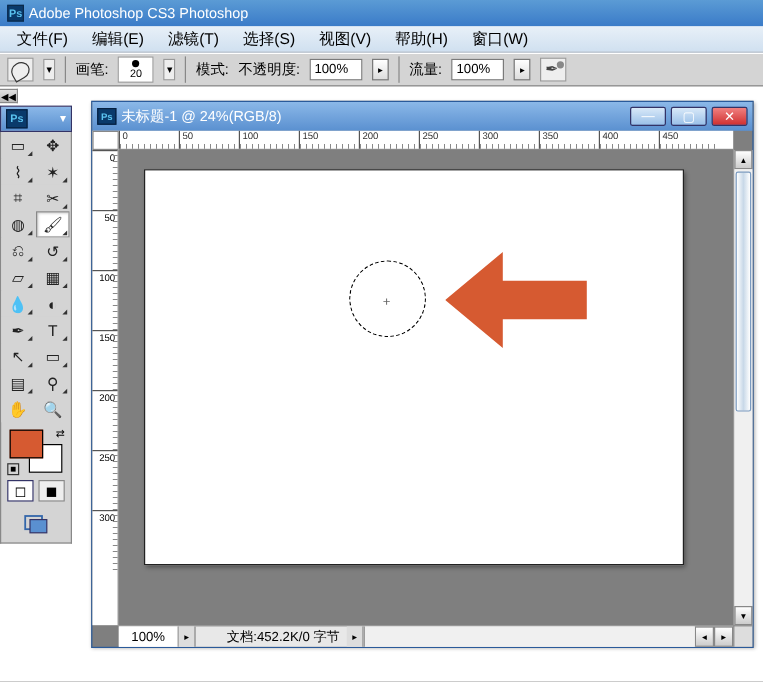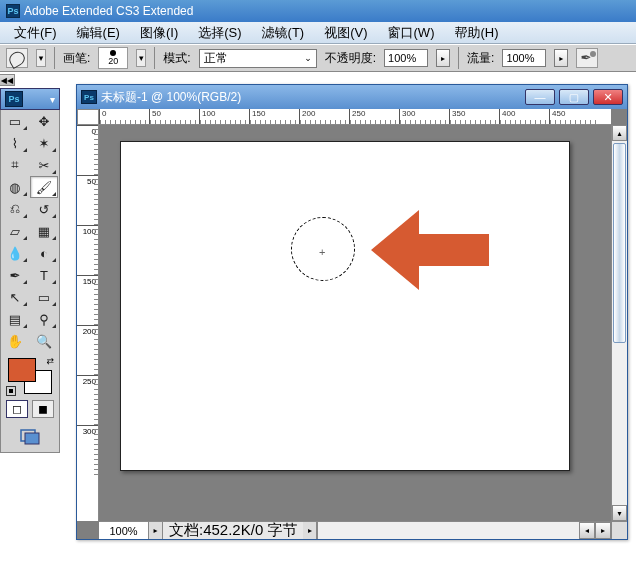--- a/index.html
+++ b/index.html
@@ -75,70 +75,65 @@
 .canvas{position:absolute;left:21px;top:16px;width:450px;height:330px;background:#fff;border:1px solid #222;box-shadow:2px 2px 4px rgba(0,0,0,.4);}
 .selection{position:absolute;left:170px;top:75px;width:64px;height:64px;border:1px dashed #000;border-radius:50%;}
 .crosshair{position:absolute;left:198px;top:104px;font-size:11px;color:#666;}
 .arrow{position:absolute;left:250px;top:64px;width:120px;height:88px;}
 .arrow svg{width:100%;height:100%;}
 
 
 .hscroll{position:absolute;left:22px;right:16px;bottom:0;height:18px;background:#e8e8e8;border-top:1px solid #888;display:flex;align-items:center;}
 .hscroll .zoom{width:50px;border-right:1px solid #888;text-align:center;font-size:11px;background:#fff;height:100%;display:flex;align-items:center;justify-content:center;}
 .hscroll .drop{width:14px;border-right:1px solid #888;height:100%;display:flex;align-items:center;justify-content:center;font-size:8px;background:#ddd;}
-.hscroll .status{padding:0 6px;font-size:15px;}
+.hscroll .status{padding:0 6px;font-size:11px;margin-left:20px;}
 .hscroll .track{flex:1;margin-left:auto;background:#f0f0f0;height:100%;position:relative;border-left:1px solid #888;}
 .hscroll .sbtn{width:16px;height:100%;background:linear-gradient(#fff,#ccc);border:1px solid #888;display:flex;align-items:center;justify-content:center;font-size:8px;}
 .vscroll{position:absolute;right:0;top:40px;width:16px;bottom:18px;background:#e8e8e8;border-left:1px solid #888;display:flex;flex-direction:column;}
 .vscroll .sbtn{height:16px;background:linear-gradient(#fff,#ccc);border:1px solid #888;display:flex;align-items:center;justify-content:center;font-size:8px;}
 .vscroll .track{flex:1;background:#f0f0f0;position:relative;}
 .vscroll .thumb{position:absolute;left:1px;right:1px;top:2px;height:200px;background:linear-gradient(90deg,#fff,#c8d8e8,#fff);border:1px solid #7a9ac0;border-radius:2px;}
 .scr-corner{position:absolute;right:0;bottom:0;width:16px;height:18px;background:#ddd;border-left:1px solid #888;border-top:1px solid #888;}
 
 .chevron{font-size:9px;}
 </style>
 </head>
 <body>
 
 <div class="titlebar">
   <span class="ps-icon">Ps</span>
-  <span class="title">Adobe Extended CS3 Extended</span>
+  <span class="title">Adobe Photoshop CS3 Photoshop</span>
 </div>
 
 <div class="menubar">
   <span>文件(F)</span>
   <span>编辑(E)</span>
-  <span>图像(I)</span>
+  <span>滤镜(T)</span>
   <span>选择(S)</span>
-  <span>滤镜(T)</span>
   <span>视图(V)</span>
+  <span>帮助(H)</span>
   <span>窗口(W)</span>
-  <span>帮助(H)</span>
 </div>
 
 <div class="optionsbar">
   <div class="opt-brush"></div>
   <div class="opt-drop">
       <span class="chevron">▾</span>
     </div>
   <div class="opt-sep"></div>
   <span class="opt-label">画笔:</span>
   <div class="opt-brushpick">
     <span class="dot"></span>
     <span>20</span>
   </div>
   <div class="opt-drop">
       <span class="chevron">▾</span>
     </div>
   <div class="opt-sep"></div>
   <span class="opt-label">模式:</span>
-  <div class="opt-select">
-    <span>正常</span>
-    <span class="chevron">⌄</span>
-  </div>
   <span class="opt-label">不透明度:</span>
   <div class="opt-numbox">
       <span>100%</span>
     </div>
   <div class="opt-arrowbtn">▸</div>
   <div class="opt-sep"></div>
   <span class="opt-label">流量:</span>
   <div class="opt-numbox">
       <span>100%</span>
     </div>
@@ -195,21 +190,21 @@
             <rect x="5" y="4" width="14" height="11" fill="#5a90d0" stroke="#336" stroke-width="1"></rect>
           </svg>
       </div>
     </div>
   </div>
 </div>
 
 <div class="docwin">
   <div class="docwin-title">
     <span class="ps-mini">Ps</span>
-    <span>未标题-1 @ 100%(RGB/2)</span>
+    <span>未标题-1 @ 24%(RGB/8)</span>
     <div class="winbtns">
       <div class="winbtn">—</div>
       <div class="winbtn">▢</div>
       <div class="winbtn close">✕</div>
     </div>
   </div>
 
   <div class="ruler-corner"></div>
   <div class="ruler-h">
     <span>0</span>

